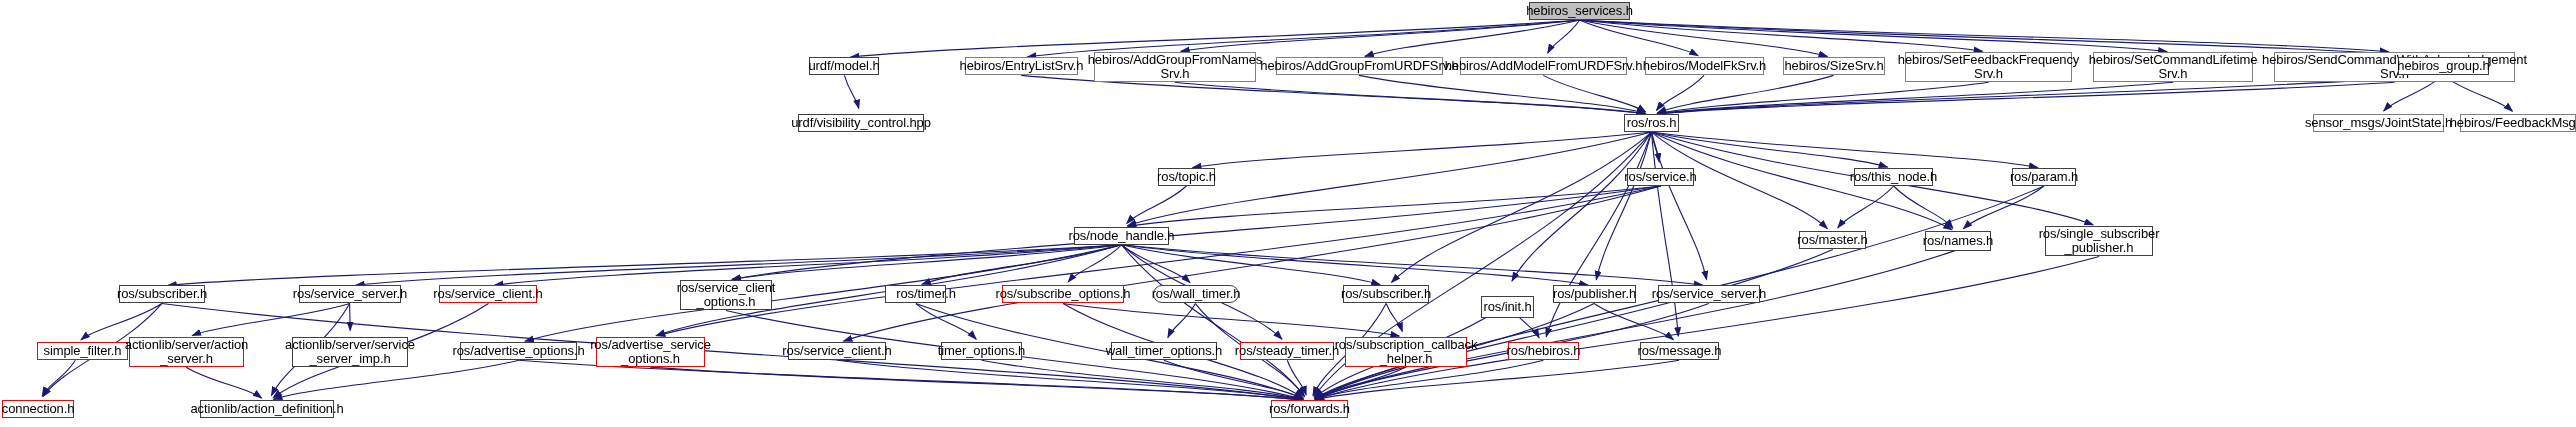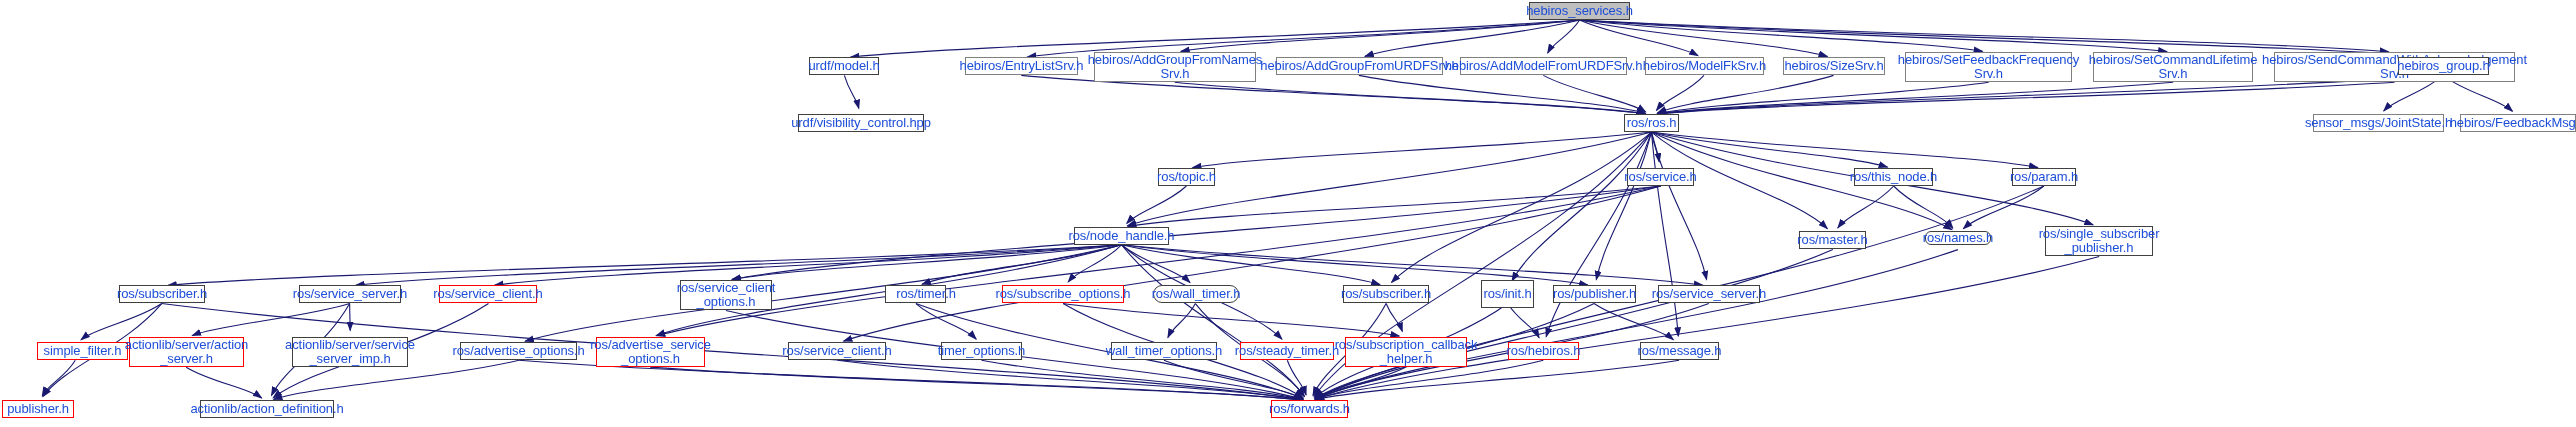--- a/index.html
+++ b/index.html
@@ -25,21 +25,21 @@
   }
   .node {
     position: absolute;
     box-sizing: border-box;
     display: flex;
     align-items: center;
     justify-content: center;
     text-align: center;
     background: #ffffff;
     border: 0.7px solid #808080;
-    color: #1d4ed8;
+    color: #000000;
     font-size: 13px;
     line-height: 14.5px;
     letter-spacing: -0.1px;
     white-space: pre-line;
     z-index: 5;
   }
   .node.root {
     background: #bfbfbf;
     border: 1.4px solid #404040;
   }
@@ -180,50 +180,50 @@
       <div class="node strong" style="left: 2398px; top: 57px; width: 91px; height: 18px;">hebiros_group.h</div>
       <div class="node strong" style="left: 798px; top: 114px; width: 126px; height: 18px;">urdf/visibility_control.hpp</div>
       <div class="node " style="left: 2313px; top: 114px; width: 131px; height: 18px;">sensor_msgs/JointState.h</div>
       <div class="node " style="left: 2460px; top: 114px; width: 116px; height: 18px;">hebiros/FeedbackMsg.h</div>
       <div class="node strong" style="left: 1624px; top: 114px; width: 55px; height: 18px;">ros/ros.h</div>
       <div class="node strong" style="left: 1158px; top: 168px; width: 57px; height: 18px;">ros/topic.h</div>
       <div class="node strong" style="left: 1627px; top: 168px; width: 67px; height: 18px;">ros/service.h</div>
       <div class="node strong" style="left: 1854px; top: 168px; width: 79px; height: 18px;">ros/this_node.h</div>
       <div class="node strong" style="left: 2012px; top: 168px; width: 64px; height: 18px;">ros/param.h</div>
       <div class="node strong" style="left: 1799px; top: 231px; width: 67px; height: 18px;">ros/master.h</div>
-      <div class="node strong" style="left: 1925px; top: 231px; width: 66px; height: 14px; border-radius: 6px;">ros/names.h</div>
+      <div class="node strong" style="left: 1925px; top: 231px; width: 66px; height: 20px;">ros/names.h</div>
       <div class="node strong" style="left: 2045px; top: 226px; width: 108px; height: 30px;">ros/single_subscriber
 _publisher.h</div>
       <div class="node strong" style="left: 1074px; top: 227px; width: 95px; height: 18px;">ros/node_handle.h</div>
       <div class="node strong" style="left: 119px; top: 285px; width: 86px; height: 18px;">ros/subscriber.h</div>
       <div class="node strong" style="left: 299px; top: 285px; width: 102px; height: 18px;">ros/service_server.h</div>
       <div class="node red" style="left: 439px; top: 285px; width: 98px; height: 18px;">ros/service_client.h</div>
       <div class="node strong" style="left: 680px; top: 280px; width: 92px; height: 30px;">ros/service_client
 _options.h</div>
       <div class="node strong" style="left: 885px; top: 285px; width: 61px; height: 18px; padding-left: 21px;">ros/timer.h</div>
       <div class="node red" style="left: 1002px; top: 285px; width: 122px; height: 18px;">ros/subscribe_options.h</div>
       <div class="node strong" style="left: 1153px; top: 285px; width: 86px; height: 18px; border-radius: 9px;">ros/wall_timer.h</div>
       <div class="node strong" style="left: 1343px; top: 285px; width: 86px; height: 18px;">ros/subscriber.h</div>
-      <div class="node strong" style="left: 1481px; top: 280px; width: 53px; height: 28px;">ros/init.h</div>
+      <div class="node strong" style="left: 1481px; top: 296px; width: 53px; height: 22px;">ros/init.h</div>
       <div class="node strong" style="left: 1553px; top: 285px; width: 83px; height: 18px;">ros/publisher.h</div>
       <div class="node strong" style="left: 1658px; top: 285px; width: 102px; height: 18px;">ros/service_server.h</div>
       <div class="node red" style="left: 37px; top: 342px; width: 91px; height: 18px;">simple_filter.h</div>
       <div class="node red" style="left: 129px; top: 337px; width: 115px; height: 30px;">actionlib/server/action
 _server.h</div>
       <div class="node strong" style="left: 292px; top: 337px; width: 116px; height: 30px;">actionlib/server/service
 _server_imp.h</div>
       <div class="node strong" style="left: 460px; top: 342px; width: 117px; height: 18px;">ros/advertise_options.h</div>
       <div class="node red" style="left: 596px; top: 337px; width: 109px; height: 30px;">ros/advertise_service
 _options.h</div>
       <div class="node strong" style="left: 788px; top: 342px; width: 98px; height: 18px;">ros/service_client.h</div>
       <div class="node strong" style="left: 941px; top: 342px; width: 81px; height: 18px;">timer_options.h</div>
       <div class="node strong" style="left: 1111px; top: 342px; width: 106px; height: 18px;">wall_timer_options.h</div>
       <div class="node red" style="left: 1240px; top: 342px; width: 94px; height: 18px;">ros/steady_timer.h</div>
       <div class="node red" style="left: 1345px; top: 337px; width: 122px; height: 30px;">ros/subscription_callback
 _helper.h</div>
       <div class="node red" style="left: 1508px; top: 342px; width: 71px; height: 18px;">ros/hebiros.h</div>
       <div class="node strong" style="left: 1640px; top: 342px; width: 79px; height: 18px;">ros/message.h</div>
-      <div class="node red" style="left: 2.1px; top: 400px; width: 72px; height: 18px;">publisher.h</div>
+      <div class="node red" style="left: 2.1px; top: 400px; width: 72px; height: 18px;">connection.h</div>
       <div class="node strong" style="left: 200px; top: 400px; width: 134px; height: 18px;">actionlib/action_definition.h</div>
       <div class="node red" style="left: 1271px; top: 400px; width: 77px; height: 18px;">ros/forwards.h</div>
     </div>
 </div>
 
 
 </body></html>

